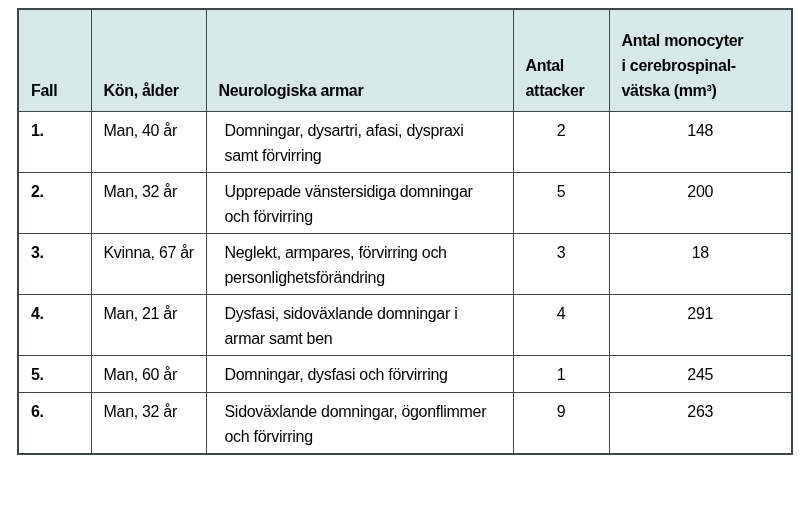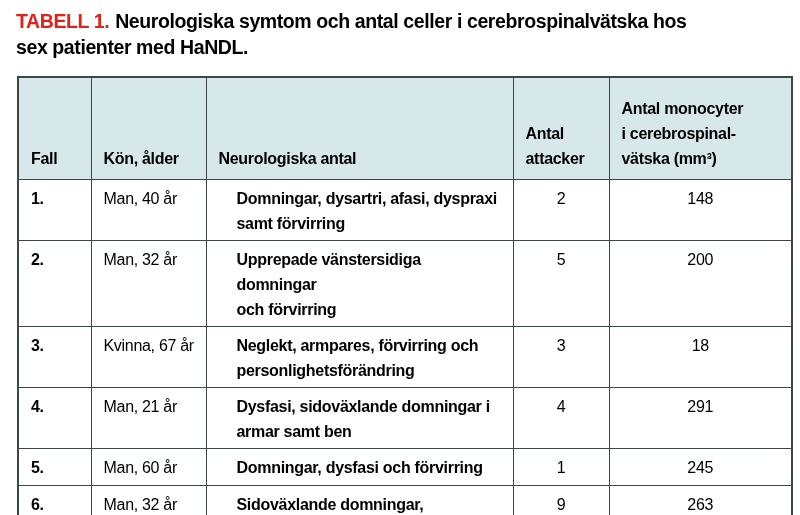--- a/index.html
+++ b/index.html
@@ -58,53 +58,49 @@
   }
 
   
   tbody td {
     vertical-align: top;
     padding: 6px 8px 4px 12px;
     background: #ffffff;
     white-space: pre-line;
   }
   tbody td.c-fall { font-weight: bold; }
-  tbody td.c-symtom { padding-left: 30px; font-weight: bold; }
+  tbody td.c-symtom { padding-left: 18px; }
   tbody td.c-num { text-align: center; padding-left: 4px; padding-right: 4px; }
 
   tr.r1 td { height: 57px; }
   tr.r2 td { height: 58px; }
   tr.r3 td { height: 58px; }
   tr.r4 td { height: 58px; }
   tr.r5 td { height: 37px; }
   tr.r6 td { height: 61px; }
 </style>
 </head>
 <body>
 
 <div class="page">
 
-  <div class="table-caption">
-    <span class="caption-label">TABELL 1.</span><span class="caption-text">Neurologiska symtom och antal celler i cerebrospinalvätska hos
-sex patienter med HaNDL.</span>
-  </div>
 
   <table class="handl">
     <colgroup>
       <col style="width:73px">
         <col style="width:115px">
         <col style="width:307px">
         <col style="width:96px">
         <col style="width:183px">
     </colgroup>
     <thead>
       <tr>
         <th>Fall</th>
         <th>Kön, ålder</th>
-        <th>Neurologiska antal</th>
+        <th>Neurologiska armar</th>
         <th>Antal
 attacker</th>
         <th>Antal monocyter
 i cerebrospinal-
 vätska (mm³)</th>
       </tr>
     </thead>
     <tbody>
       <tr class="r1">
         <td class="c-fall">1.</td>

